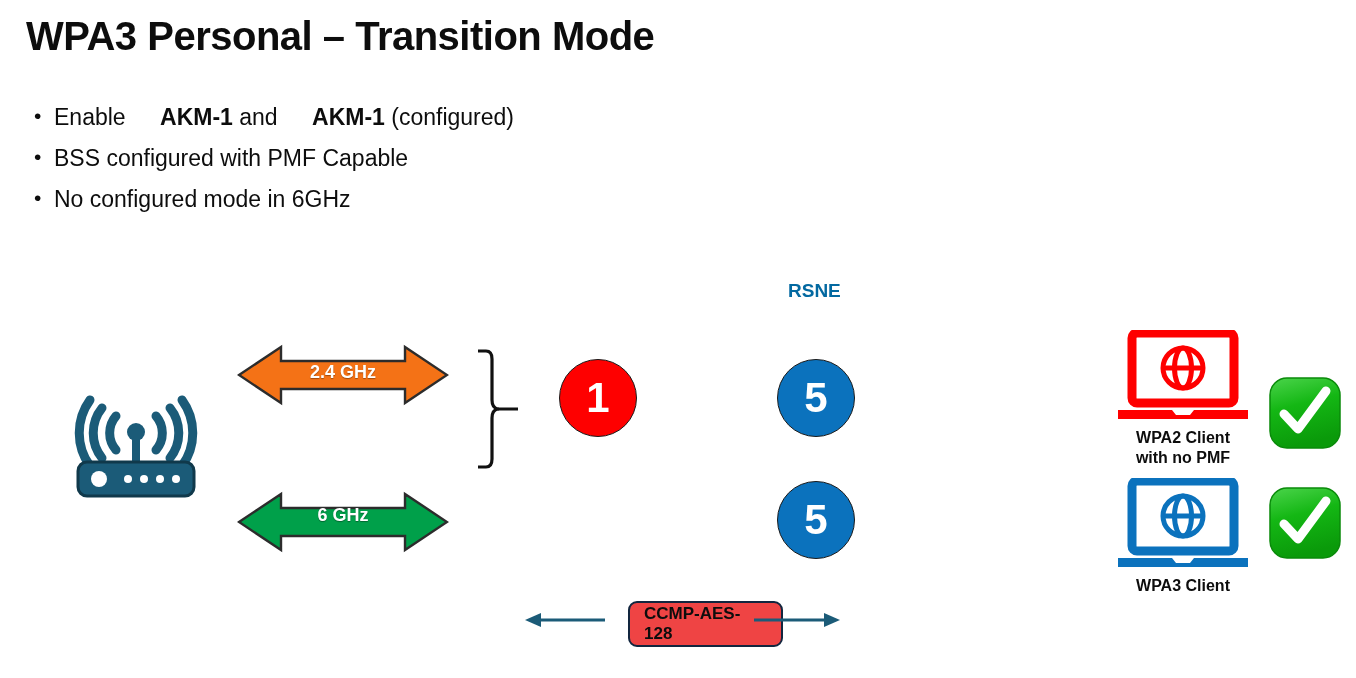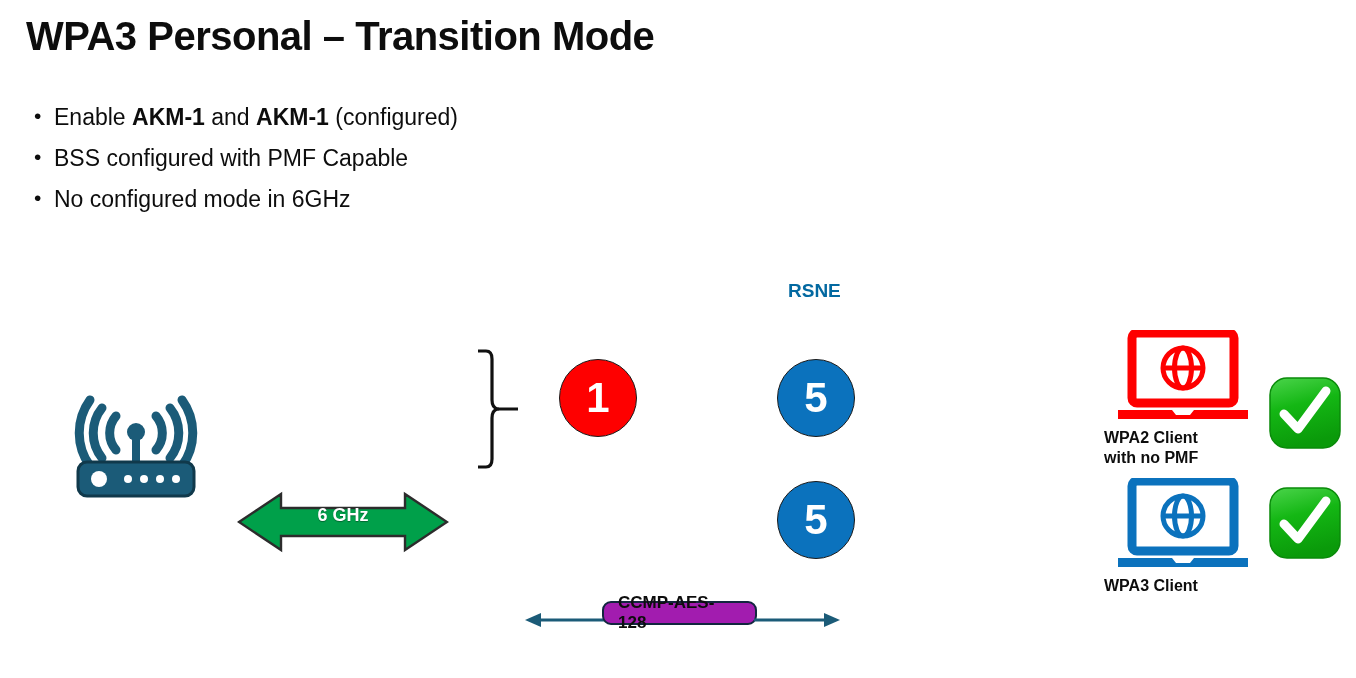--- a/index.html
+++ b/index.html
@@ -45,21 +45,21 @@
     color: #0d0d0d;
   }
   .bullet-dot {
     width: 20px;
     flex: 0 0 20px;
     font-size: 21px;
     line-height: 1.28;
     color: #0d0d0d;
   }
   .bullet-text { flex: 1; white-space: nowrap; }
-  .bullet-text b { font-weight: bold; }
+  .bullet-text b { font-weight: bold; margin-left: 28px; }
 
   
   #diagram {
     position: absolute;
     left: 0;
     top: 0;
     width: 1356px;
     height: 678px;
   }
   .abs { position: absolute; }
@@ -109,44 +109,46 @@
     font-weight: bold;
     color: #ffffff;
     box-sizing: border-box;
   }
   #circle-akm1 { left: 559px; top: 359px; background: #fe0000; }
   #circle-akm5-a { left: 777px; top: 359px; background: #0b72bd; }
   #circle-akm5-b { left: 777px; top: 481px; background: #0b72bd; }
 
   
   .cipher-box {
-    height: 24px;
+    height: 46px;
     border: 2px solid #12263f;
     border-radius: 9px;
-    background: #a21caf;
+    background: #ef4444;
     display: flex;
     align-items: center;
     justify-content: center;
     font-size: 17px;
     font-weight: bold;
     color: #0d0d0d;
     padding: 0 14px;
     box-sizing: border-box;
+    margin-left: 26px;
   }
   #cipher-ccmp { left: 602px; top: 601px; width: 155px; }
   #cipher-gcmp { left: 871px; top: 601px; width: 157px; }
 
   
   #conn-left  { left: 525px; top: 606px; width: 80px; height: 28px; }
   #conn-right { left: 754px; top: 606px; width: 86px; height: 28px; }
 
   
   .client-label {
     position: absolute;
     left: 0; right: 0;
+    text-align: center;
     font-size: 16px;
     font-weight: bold;
     line-height: 1.22;
     color: #0d0d0d;
     white-space: pre-line;
   }
   #client-wpa2 { left: 1104px; top: 330px; width: 158px; height: 150px; }
   #client-wpa2 .client-label { top: 98px; }
   #client-wpa3 { left: 1104px; top: 478px; width: 158px; height: 132px; }
   #client-wpa3 .client-label { top: 98px; }
@@ -198,20 +200,26 @@
       <rect x="60" y="44" width="8" height="28" fill="#1b5b78"></rect>
       <rect x="6" y="70" width="116" height="34" rx="9" ry="9" fill="#1b5b78" stroke="#10394b" stroke-width="3"></rect>
       <circle cx="27" cy="87" r="8" fill="#ffffff"></circle>
       <circle cx="56" cy="87" r="4" fill="#ffffff"></circle>
       <circle cx="72" cy="87" r="4" fill="#ffffff"></circle>
       <circle cx="88" cy="87" r="4" fill="#ffffff"></circle>
       <circle cx="104" cy="87" r="4" fill="#ffffff"></circle>
     </svg>
   </div>
 
+  <div class="abs band-arrow" id="arrow-24">
+    <svg viewBox="0 0 212 62" width="212" height="62" aria-hidden="true">
+      <polygon points="2,31 44,3 44,17 168,17 168,3 210,31 168,59 168,45 44,45 44,59" fill="#f47216" stroke="#2c2c2c" stroke-width="2.4" stroke-linejoin="miter"></polygon>
+    </svg>
+    <span class="band-label">2.4 GHz</span>
+  </div>
 
 
   <div class="abs band-arrow" id="arrow-6">
     <svg viewBox="0 0 212 62" width="212" height="62" aria-hidden="true">
       <polygon points="2,31 44,3 44,17 168,17 168,3 210,31 168,59 168,45 44,45 44,59" fill="#00a04a" stroke="#2c2c2c" stroke-width="2.4" stroke-linejoin="miter"></polygon>
     </svg>
     <span class="band-label">6 GHz</span>
   </div>
 
   <div class="abs" id="brace">

